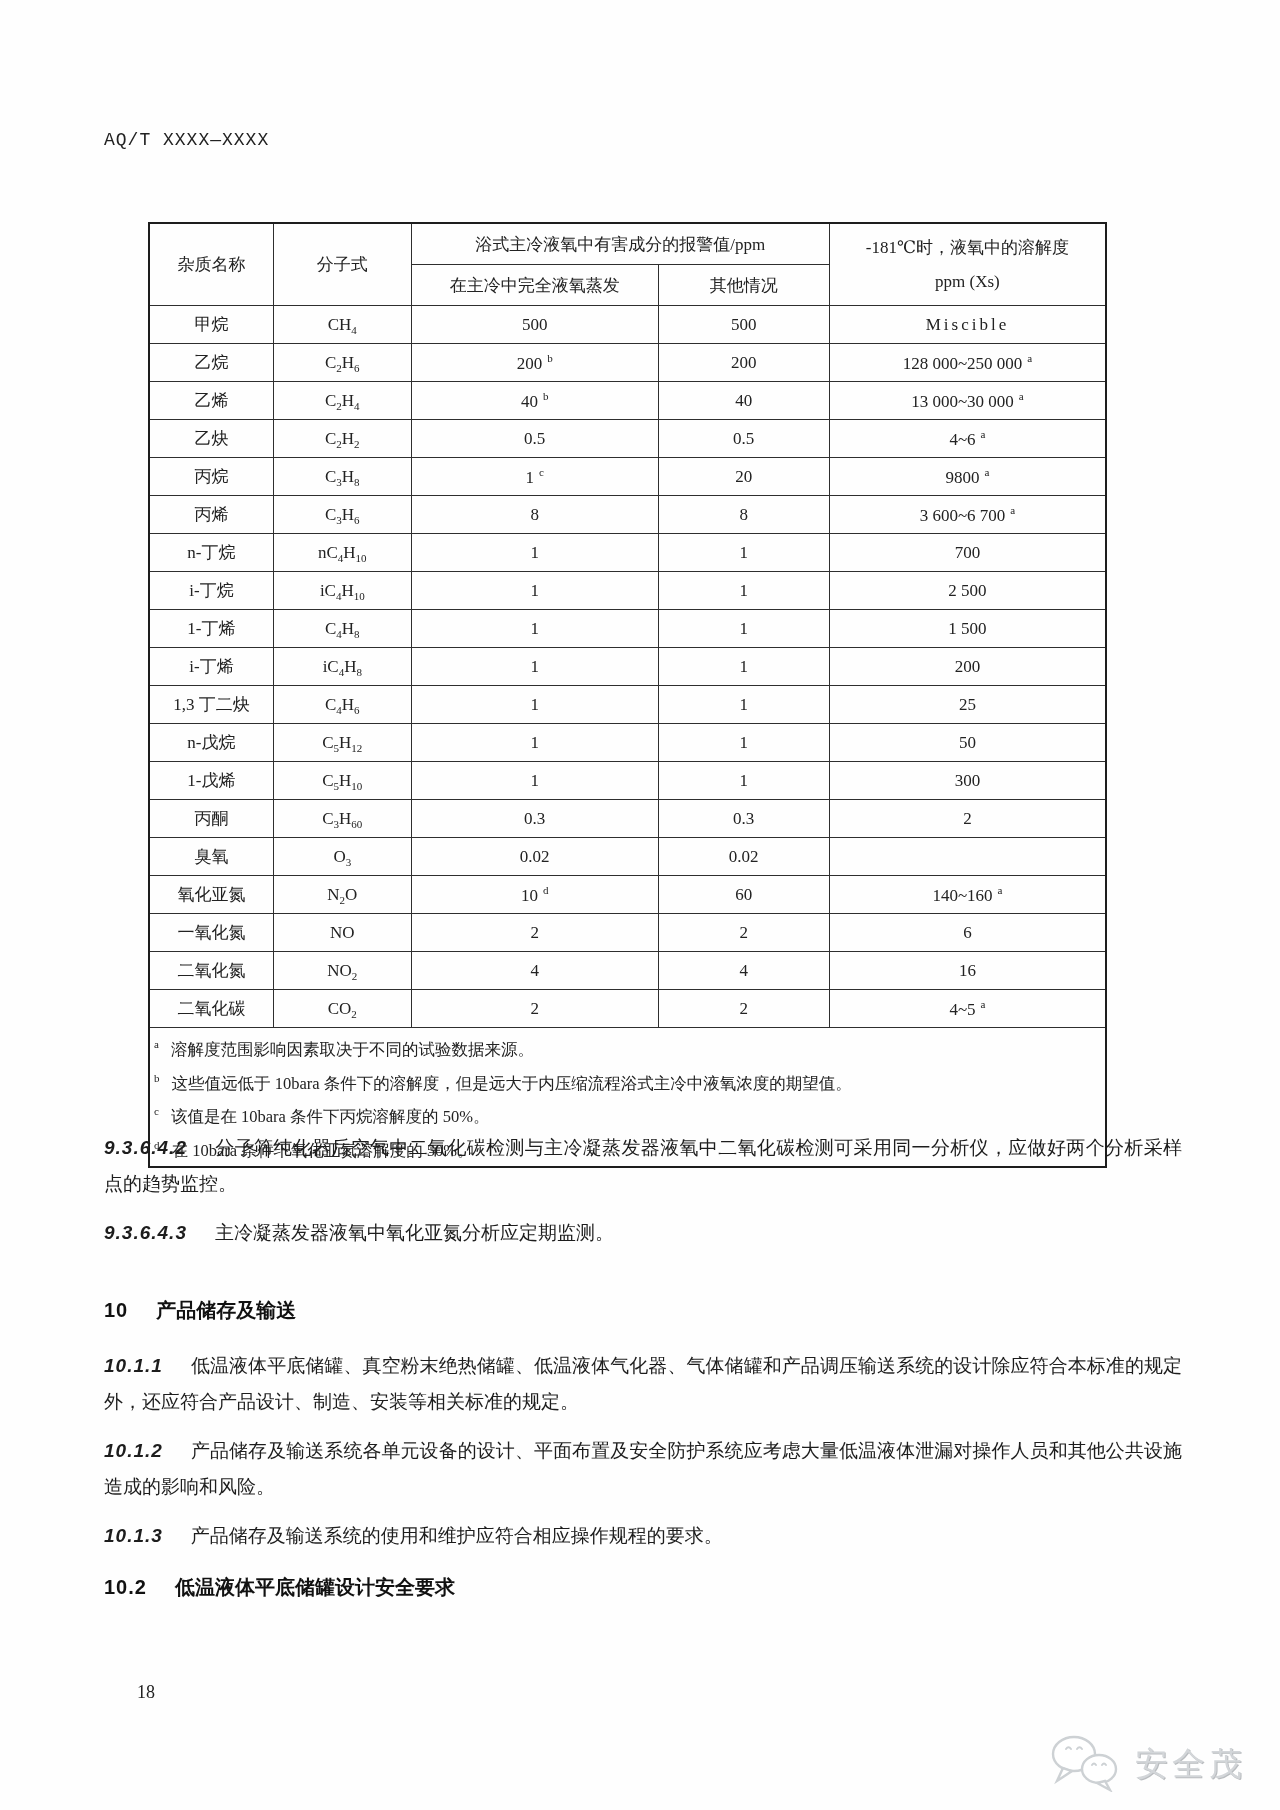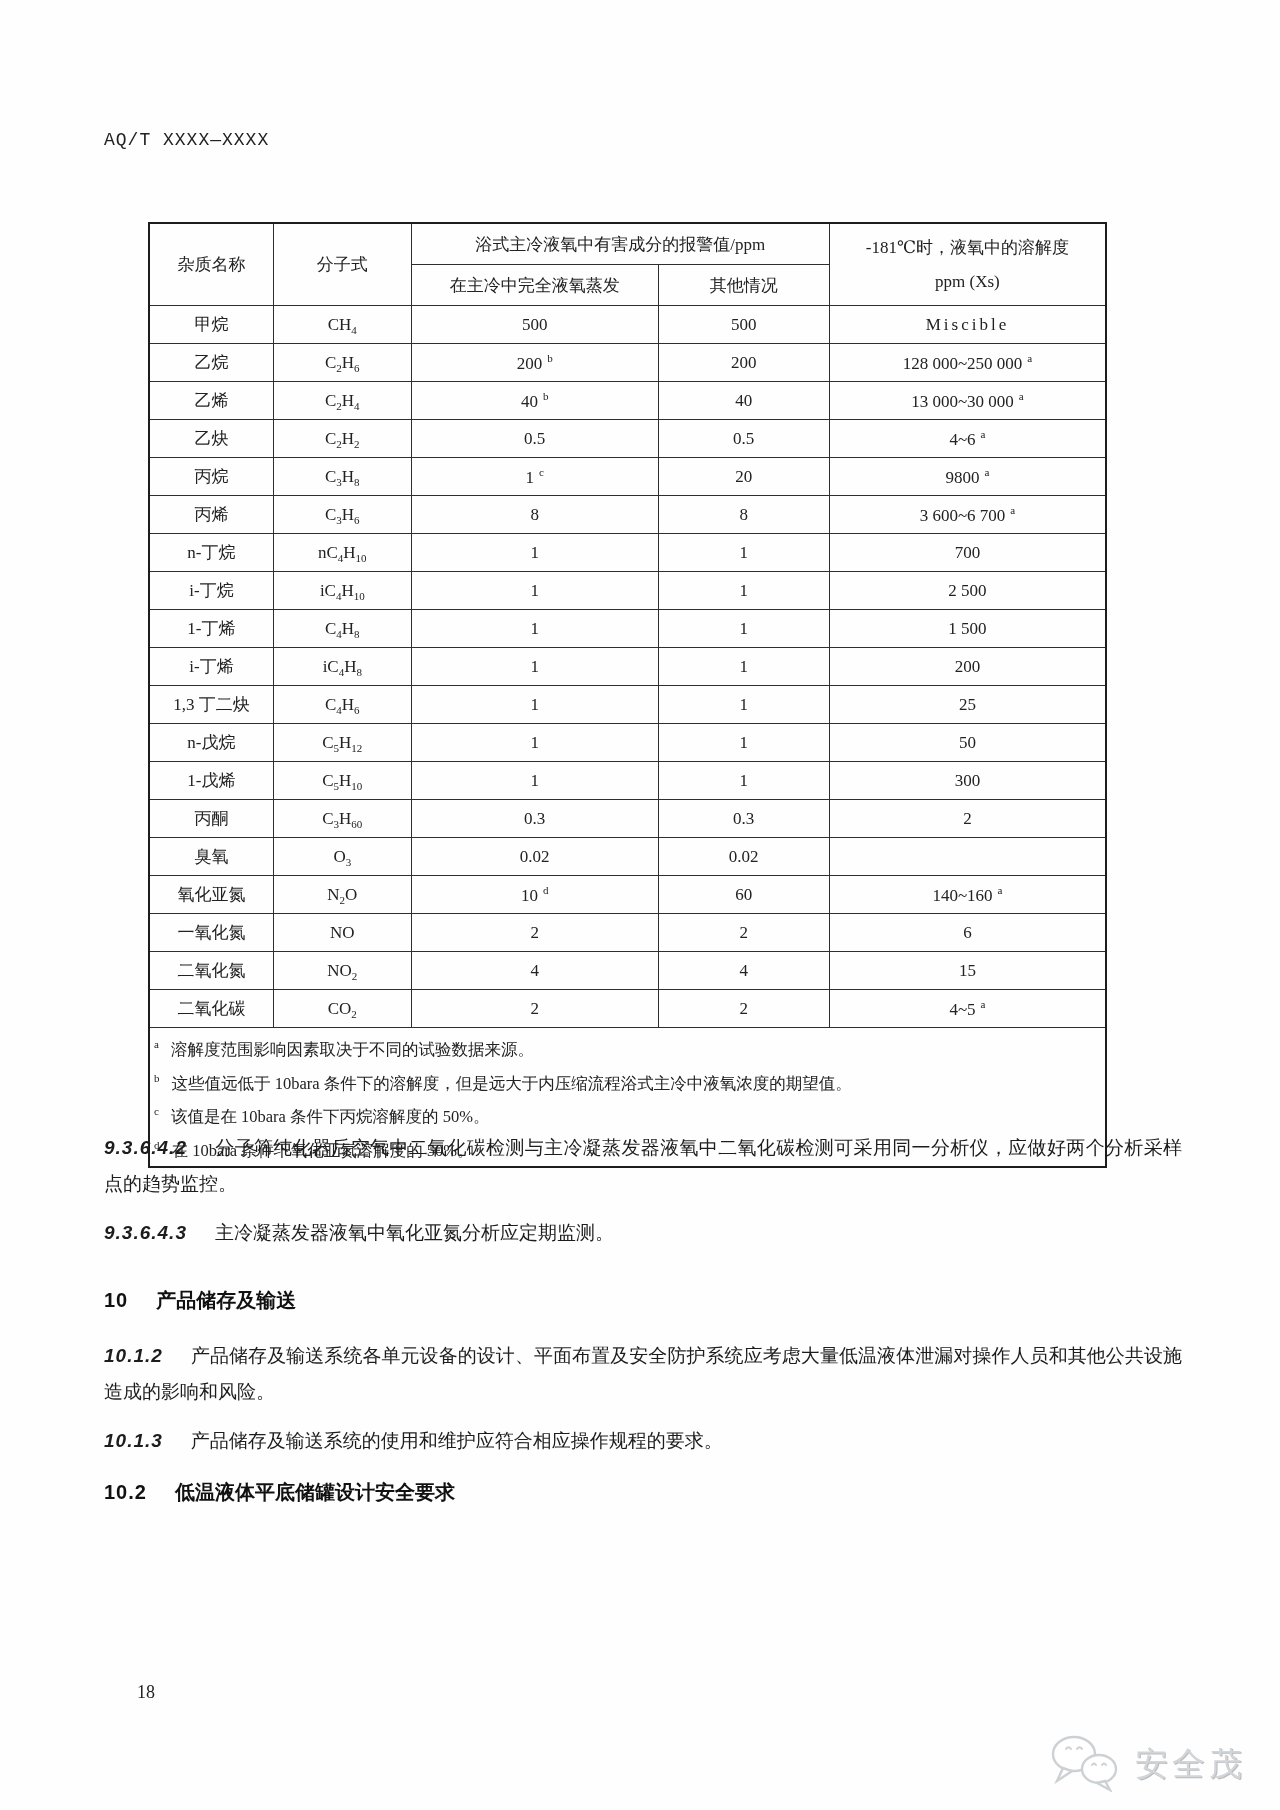--- a/index.html
+++ b/index.html
@@ -37,21 +37,21 @@
   .content-flow{position:absolute;left:104px;top:1130px;width:1078px;}
   p.clause{margin:0 0 13px 0;font-size:19px;line-height:36px;text-align:justify;color:#1d1d1d;}
   p.clause .cnum{
     font-family:"Liberation Sans","DejaVu Sans",sans-serif;font-weight:bold;
     letter-spacing:1px;margin-right:28px;white-space:nowrap;font-style:italic;
   }
   .h1,.h2{
     font-family:"Liberation Sans","DejaVu Sans",sans-serif;font-weight:bold;
     font-size:20px;color:#111;
   }
-  .h1{margin:36px 0 24px 0;}
+  .h1{margin:46px 0 24px 0;}
   .h2{margin:20px 0 18px 0;}
   .h1 .hnum,.h2 .hnum{margin-right:28px;letter-spacing:1px;}
   .page-number{position:absolute;left:137px;top:1682px;font-size:18px;color:#222;}
   .watermark{
     position:absolute;right:34px;top:1732px;display:flex;align-items:center;
     pointer-events:none;
   }
   .watermark .wm-text{
     font-family:"Liberation Sans","DejaVu Sans",sans-serif;
     font-size:33px;letter-spacing:4px;color:#d3d6d9;
@@ -209,21 +209,21 @@
             <td>NO</td>
             <td><span>2</span></td>
             <td><span>2</span></td>
             <td><span>6</span></td>
           </tr>
           <tr>
             <td>二氧化氮</td>
             <td>NO<sub>2</sub></td>
             <td><span>4</span></td>
             <td><span>4</span></td>
-            <td><span>15</span></td>
+            <td><span>16</span></td>
           </tr>
           <tr>
             <td>二氧化碳</td>
             <td>CO<sub>2</sub></td>
             <td><span>2</span></td>
             <td><span>2</span></td>
             <td><span>4~5</span><span class="supmark">a</span></td>
           </tr>
           <tr>
             <td class="footnotes" colspan="5">
@@ -234,20 +234,21 @@
             </td>
           </tr>
         </tbody>
     </table>
   </div>
 
   <div class="content-flow" id="content-flow">
       <p class="clause"><span class="cnum">9.3.6.4.2</span><span>分子筛纯化器后空气中二氧化碳检测与主冷凝蒸发器液氧中二氧化碳检测可采用同一分析仪，应做好两个分析采样点的趋势监控。</span></p>
       <p class="clause"><span class="cnum">9.3.6.4.3</span><span>主冷凝蒸发器液氧中氧化亚氮分析应定期监测。</span></p>
       <div class="h1"><span class="hnum">10</span><span>产品储存及输送</span></div>
+      <p class="clause"><span class="cnum">10.1.1</span><span>低温液体平底储罐、真空粉末绝热储罐、低温液体气化器、气体储罐和产品调压输送系统的设计除应符合本标准的规定外，还应符合产品设计、制造、安装等相关标准的规定。</span></p>
       <p class="clause"><span class="cnum">10.1.2</span><span>产品储存及输送系统各单元设备的设计、平面布置及安全防护系统应考虑大量低温液体泄漏对操作人员和其他公共设施造成的影响和风险。</span></p>
       <p class="clause"><span class="cnum">10.1.3</span><span>产品储存及输送系统的使用和维护应符合相应操作规程的要求。</span></p>
       <div class="h2"><span class="hnum">10.2</span><span>低温液体平底储罐设计安全要求</span></div>
     </div>
 
   <div class="page-number">18</div>
 
   <div class="watermark">
     <span>
       <svg width="78" height="60" viewBox="0 0 78 60">

